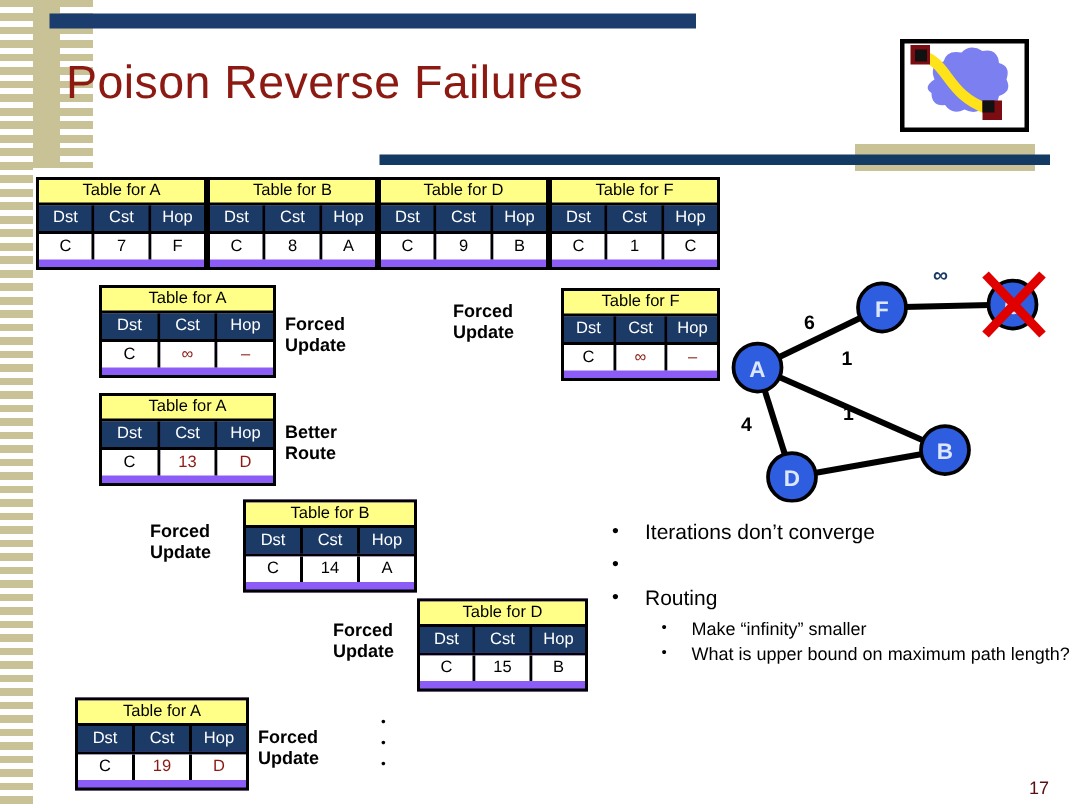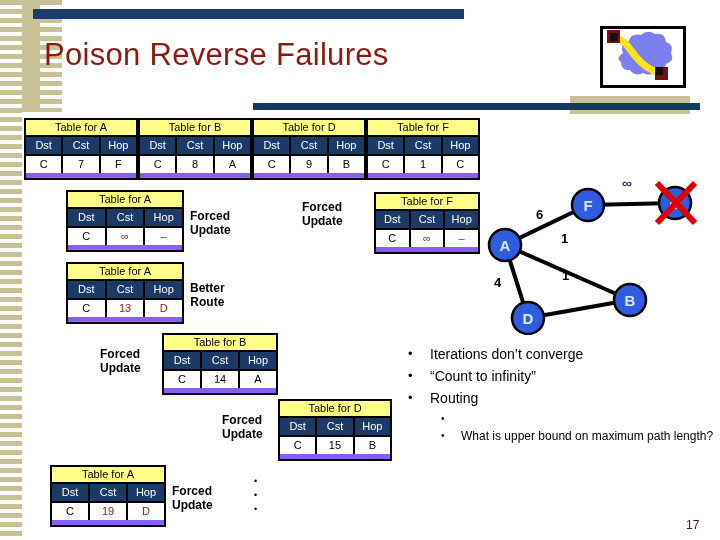--- a/index.html
+++ b/index.html
@@ -220,21 +220,21 @@
       <div>Cst</div>
       <div>Hop</div>
     </div>
     <div class="row">
       <div>C</div>
       <div class="red">13</div>
       <div class="red">D</div>
     </div>
   </div>
 
-  <div class="lbl" style="left:190px;top:281px;text-align:center;">
+  <div class="lbl" style="left:190px;top:281px;">
     <div>Better</div>
     <div>Route</div>
   </div>
 
   <div class="lbl" style="left:100px;top:347px;">
     <div>Forced</div>
     <div>Update</div>
   </div>
 
   <div class="tbl" style="left:162px;top:333px;width:116px;height:62px;">
@@ -330,28 +330,28 @@
     </svg>
   </div>
 
   <div class="bullets">
     <div class="b1">
       <span class="dot">•</span>
       <span class="txt">Iterations don’t converge</span>
     </div>
     <div class="b1">
       <span class="dot">•</span>
-      <span class="txt">“Count to infinity”</span>
     </div>
     <div class="b1">
       <span class="dot">•</span>
       <span class="txt">Routing</span>
     </div>
     <div class="b2">
       <span class="dot">•</span>
+      <span class="txt">Make “infinity” smaller</span>
     </div>
     <div class="b2">
       <span class="dot">•</span>
       <span class="txt">What is upper bound on maximum path length?</span>
     </div>
   </div>
 
   <div class="footer-num">17</div>
 
 </div>

